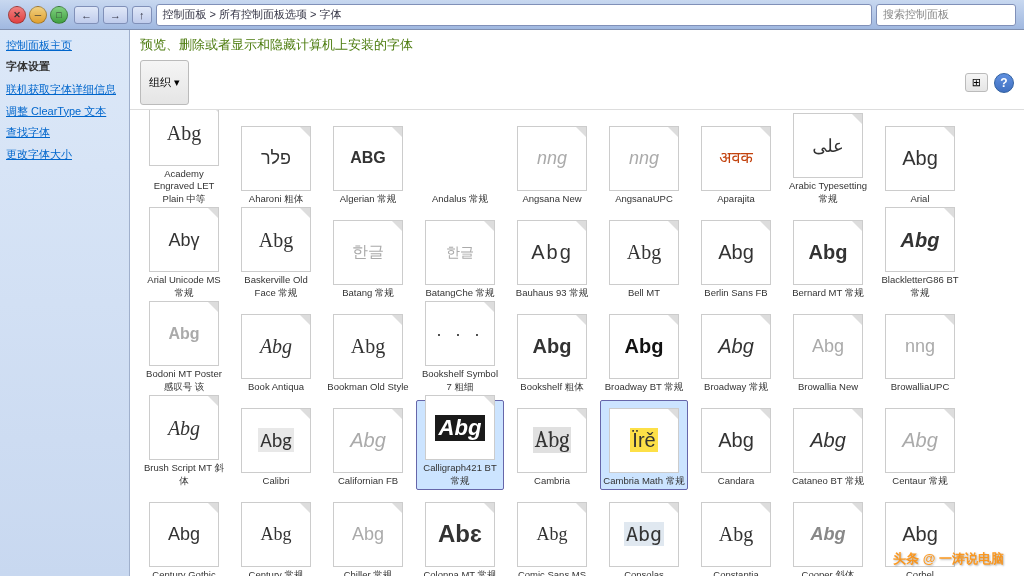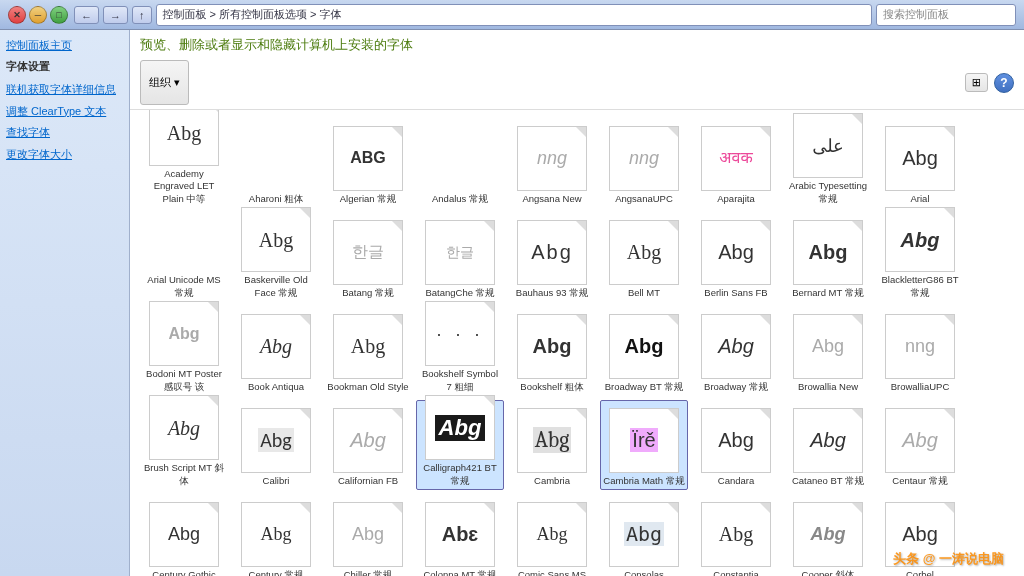--- a/index.html
+++ b/index.html
@@ -304,20 +304,23 @@
     </div>
 
     <div class="fonts-grid" id="fonts-grid">
     <div class="font-item">
           <div class="font-icon">
             <span class="font-preview" style="font-family: serif; font-size: 20px;">Abg</span>
           </div>
           <div class="font-label">Academy Engraved LET Plain 中等</div>
         </div>
         <div class="font-item">
+          <div class="font-icon">
+            <span class="font-preview" style="font-size: 18px; direction: rtl;">פלר</span>
+          </div>
           <div class="font-label">Aharoni 粗体</div>
         </div>
         <div class="font-item">
           <div class="font-icon">
             <span class="font-preview" style="font-size: 16px; font-weight: bold; font-variant: small-caps;">ABG</span>
           </div>
           <div class="font-label">Algerian 常规</div>
         </div>
         <div class="font-item">
           <div class="font-label">Andalus 常规</div>
@@ -329,37 +332,40 @@
           <div class="font-label">Angsana New</div>
         </div>
         <div class="font-item">
           <div class="font-icon">
             <span class="font-preview" style="font-size: 18px; font-style: italic; color: #aaa;">nng</span>
           </div>
           <div class="font-label">AngsanaUPC</div>
         </div>
         <div class="font-item">
           <div class="font-icon">
-            <span class="font-preview" style="font-size: 16px; color: #ec4899;">अवक</span>
+            <span class="font-preview" style="font-size: 16px; color: #c2410c;">अवक</span>
           </div>
           <div class="font-label">Aparajita</div>
         </div>
         <div class="font-item">
           <div class="font-icon">
             <span class="font-preview" style="font-size: 18px; direction: rtl;">ﻋﻠﻰ</span>
           </div>
           <div class="font-label">Arabic Typesetting 常规</div>
         </div>
         <div class="font-item">
           <div class="font-icon">
             <span class="font-preview" style="font-family: Arial; font-size: 20px;">Abg</span>
           </div>
           <div class="font-label">Arial</div>
         </div>
         <div class="font-item">
+          <div class="font-icon">
+            <span class="font-preview" style="font-size: 18px;">Abγ</span>
+          </div>
           <div class="font-label">Arial Unicode MS 常规</div>
         </div>
         <div class="font-item">
           <div class="font-icon">
             <span class="font-preview" style="font-size: 20px; font-family: serif;">Abg</span>
           </div>
           <div class="font-label">Baskerville Old Face 常规</div>
         </div>
         <div class="font-item">
           <div class="font-icon">
@@ -482,21 +488,21 @@
           <div class="font-label">Calligraph421 BT 常规</div>
         </div>
         <div class="font-item">
           <div class="font-icon">
             <span class="font-preview" style="font-family: Cambria, serif; font-size: 22px; background: #e0e0e0; padding: 2px;">Abg</span>
           </div>
           <div class="font-label">Cambria</div>
         </div>
         <div class="font-item font-selected">
           <div class="font-icon">
-            <span class="font-preview" style="font-size: 20px; background: #f0abfc; padding: 2px;">Ïrě</span>
+            <span class="font-preview" style="font-size: 20px; background: #fde047; padding: 2px;">Ïrě</span>
           </div>
           <div class="font-label">Cambria Math 常规</div>
         </div>
         <div class="font-item">
           <div class="font-icon">
             <span class="font-preview" style="font-size: 20px;">Abg</span>
           </div>
           <div class="font-label">Candara</div>
         </div>
         <div class="font-item">
@@ -524,21 +530,21 @@
           <div class="font-label">Century 常规</div>
         </div>
         <div class="font-item">
           <div class="font-icon">
             <span class="font-preview" style="font-size: 18px; color: #aaa;">Abg</span>
           </div>
           <div class="font-label">Chiller 常规</div>
         </div>
         <div class="font-item">
           <div class="font-icon">
-            <span class="font-preview" style="font-size: 20px; font-weight: bold;">Abɛ</span>
+            <span class="font-preview" style="font-size: 24px; font-weight: bold;">Abɛ</span>
           </div>
           <div class="font-label">Colonna MT 常规</div>
         </div>
         <div class="font-item">
           <div class="font-icon">
             <span class="font-preview" style="font-family: Comic Sans MS, cursive; font-size: 18px;">Abg</span>
           </div>
           <div class="font-label">Comic Sans MS</div>
         </div>
         <div class="font-item">

